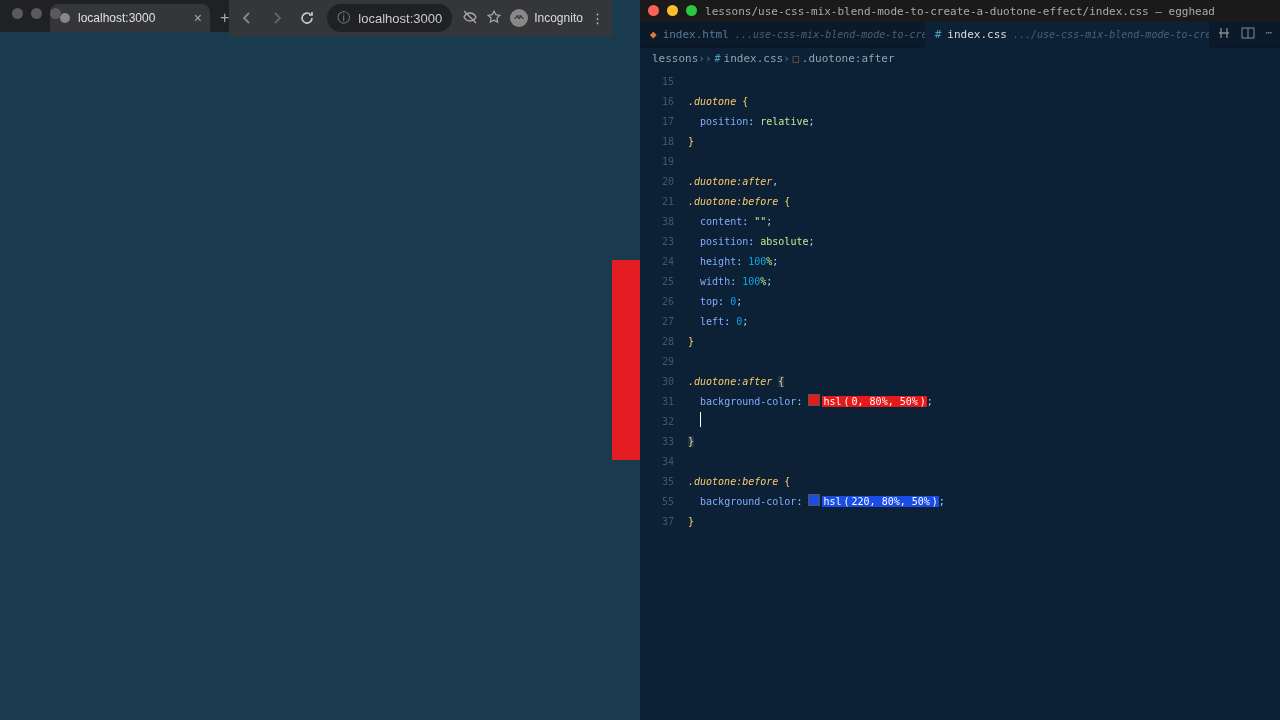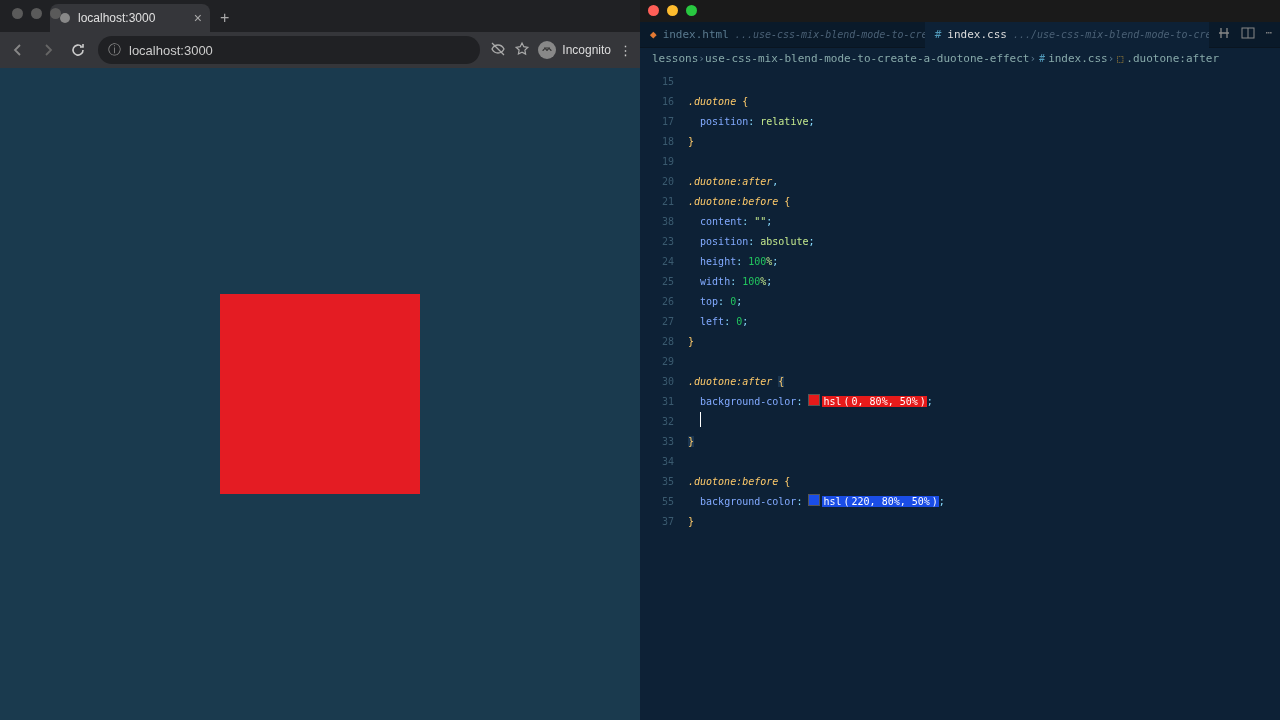--- a/index.html
+++ b/index.html
@@ -11,21 +11,21 @@
       overflow: hidden;
       display: flex;
       background: #1a2b3c;
     }
     
     .browser {
       width: 640px;
       height: 720px;
       background: #1a3a4e;
       display: flex;
-      flex-direction: column;
+      flex-direction: row;
     }
     .browser-tabs {
       background: #202124;
       height: 32px;
       display: flex;
       align-items: flex-end;
       padding-left: 50px;
       position: relative;
     }
     .traffic-lights-browser {
@@ -243,21 +243,21 @@
       flex: 1;
       white-space: pre;
       color: #c8d3de;
     }
     .line { height: 20px; }
     
     .sel { color: #ffcb6b; font-style: italic; }
     .punc { color: #89ddff; }
     .prop { color: #82aaff; }
     .valkw { color: #c3e88d; }
-    .num { color: #22c55e; margin-top: 28px; }
+    .num { color: #0ea5e9; margin-top: 28px; }
     .pct { color: #c3e88d; }
     .str { color: #c3e88d; }
     .brace { color: #ffcb6b; }
     .brace-hl { background: #1a3550; }
     .color-swatch {
       display: inline-block;
       width: 12px;
       height: 12px;
       border: 1px solid #555;
       vertical-align: -1px;
@@ -346,20 +346,21 @@
   </div>
 </div>
 
 <div class="editor">
   <div class="editor-titlebar">
     <div class="traffic-lights-editor">
       <div class="dot dot-red"></div>
       <div class="dot dot-yellow"></div>
       <div class="dot dot-green"></div>
     </div>
+    <span>lessons/use-css-mix-blend-mode-to-create-a-duotone-effect/index.css — egghead</span>
   </div>
   <div class="editor-tabs">
     <div class="editor-tab" style="flex:1;min-width:0">
       <span class="file-icon-html">◆</span>
       <span>index.html</span>
       <span class="tab-path">...use-css-mix-blend-mode-to-create-a-duotone-effect</span>
     </div>
     <div class="editor-tab active" style="flex:1;min-width:0">
       <span class="file-icon-css">#</span>
       <span>index.css</span>
@@ -377,21 +378,20 @@
             <rect x="1" y="2" width="12" height="10" stroke="#888" fill="none"></rect>
             <line x1="7" y1="2" x2="7" y2="12" stroke="#888"></line>
           </svg>
       </span>
       <span>⋯</span>
     </div>
   </div>
   <div class="breadcrumb">
     <span>lessons</span>
     <span class="breadcrumb-sep">›</span>
-    <span>use-css-mix-blend-mode-to-create-a-duotone-effect</span>
     <span class="breadcrumb-sep">›</span>
     <span class="bc-icon file-icon-css">#</span>
     <span>index.css</span>
     <span class="breadcrumb-sep">›</span>
     <span class="bc-icon" style="color:#e8b13a">⬚</span>
     <span>.duotone:after</span>
   </div>
   <div class="code-area">
     <div class="gutter" id="gutter">
         <div class="line">15</div>

